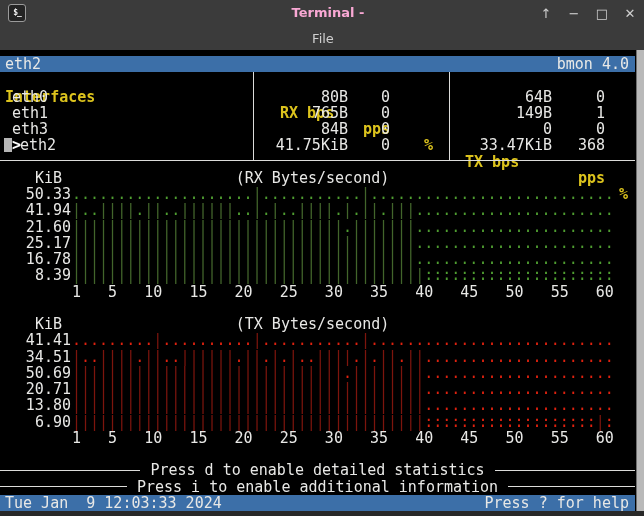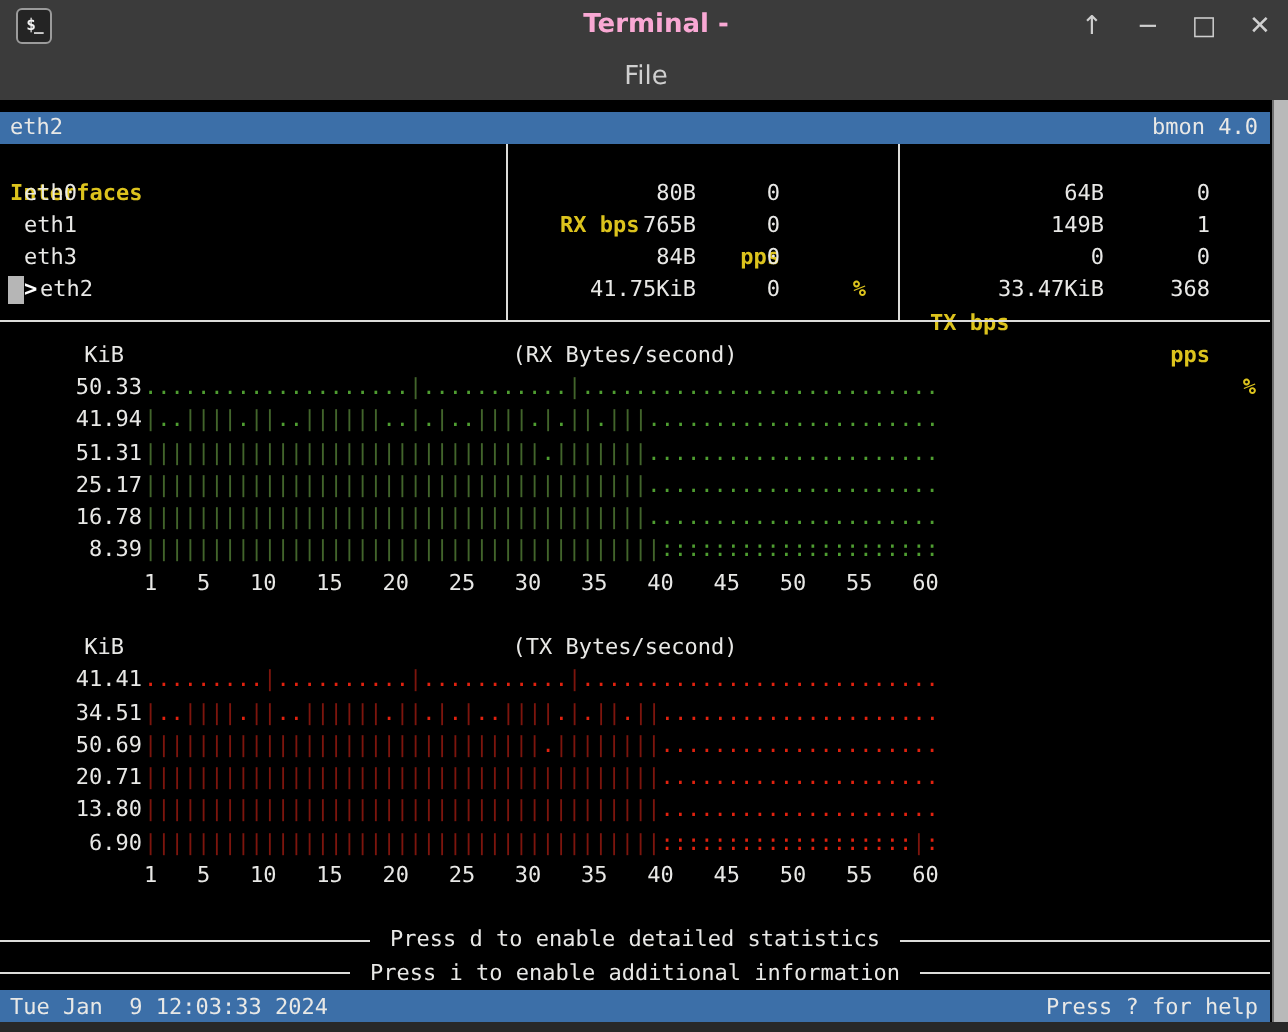--- a/index.html
+++ b/index.html
@@ -21,21 +21,21 @@
   .wcontrols{position:absolute;right:6px;top:4px;display:flex;gap:12px;}
   .wbtn{color:#cfcfcf;font-size:13px;width:16px;text-align:center;line-height:19px;cursor:default;}
 
   
   .menubar{height:23px;display:flex;align-items:center;padding-left:2px;background:var(--titlebar-bg);flex-direction:column;}
   .mitem{color:#cfcfcf;font-size:13px;padding:0 9px;line-height:23px;}
 
   
   .terminal{position:relative;height:461px;background:var(--term-bg);overflow:hidden;}
   .content{position:absolute;left:4px;top:6px;width:631px;
-    font-family:"DejaVu Sans Mono",monospace;font-size:11px;color:var(--fg);}
+    font-family:"DejaVu Sans Mono",monospace;font-size:15px;color:var(--fg);}
   .ln{position:relative;height:16.25px;line-height:16.25px;white-space:pre;}
 
   .bluebar{background:var(--blue);margin-left:-4px;padding-left:5px;display:flex;justify-content:space-between;}
   .bluebar .tbright{padding-right:6px;}
 
   .hdr{color:var(--yellow);font-weight:bold;}
   .hname{position:absolute;left:1px;}
   .hrxbps{position:absolute;left:265px;margin-left:11px;}
   .htxbps{position:absolute;left:461px;}
   .cell{position:absolute;text-align:right;white-space:pre;}
@@ -125,21 +125,21 @@
       <div class="ln"></div>
       <div class="tbl-borders">
           <i class="v v1"></i>
           <i class="v v2"></i>
         </div>
 
       <div id="rx-graph" style="--bar: #42652b; --dot: #4f9e31;">
           <div class="ln"><span class="gunit">KiB</span><span class="gtitle">(RX Bytes/second)</span></div>
           <div class="ln"><span class="glabel">50.33</span><span class="gcells"><span class="d">....................</span><span class="b">|</span><span class="d">...........</span><span class="b">|</span><span class="d">...........................</span></span></div>
           <div class="ln"><span class="glabel">41.94</span><span class="gcells"><span class="b">|</span><span class="d">..</span><span class="b">||||</span><span class="d">.</span><span class="b">||</span><span class="d">..</span><span class="b">||||||</span><span class="d">..</span><span class="b">|</span><span class="d">.</span><span class="b">|</span><span class="d">..</span><span class="b">||||</span><span class="d">.</span><span class="b">|</span><span class="d">.</span><span class="b">||</span><span class="d">.</span><span class="b">|||</span><span class="d">......................</span></span></div>
-          <div class="ln"><span class="glabel">51.31</span><span class="gcells"><span class="b">||||||||||||||||||||||||||||||</span><span class="d">.</span><span class="b">|||||||</span><span class="d">......................</span></span></div>
+          <div class="ln"><span class="glabel">21.60</span><span class="gcells"><span class="b">||||||||||||||||||||||||||||||</span><span class="d">.</span><span class="b">|||||||</span><span class="d">......................</span></span></div>
           <div class="ln"><span class="glabel">25.17</span><span class="gcells"><span class="b">||||||||||||||||||||||||||||||||||||||</span><span class="d">......................</span></span></div>
           <div class="ln"><span class="glabel">16.78</span><span class="gcells"><span class="b">||||||||||||||||||||||||||||||||||||||</span><span class="d">......................</span></span></div>
           <div class="ln"><span class="glabel">8.39</span><span class="gcells"><span class="b">|||||||||||||||||||||||||||||||||||||||</span><span class="d">:::::::::::::::::::::</span></span></div>
           <div class="ln"><span class="gaxis">1   5   10   15   20   25   30   35   40   45   50   55   60</span></div>
         </div>
       <div class="ln"></div>
       <div id="tx-graph" style="--bar: #7d150d; --dot: #e0220f;">
           <div class="ln"><span class="gunit">KiB</span><span class="gtitle">(TX Bytes/second)</span></div>
           <div class="ln"><span class="glabel">41.41</span><span class="gcells"><span class="d">.........</span><span class="b">|</span><span class="d">..........</span><span class="b">|</span><span class="d">...........</span><span class="b">|</span><span class="d">...........................</span></span></div>
           <div class="ln"><span class="glabel">34.51</span><span class="gcells"><span class="b">|</span><span class="d">..</span><span class="b">||||</span><span class="d">.</span><span class="b">||</span><span class="d">..</span><span class="b">||||||</span><span class="d">.</span><span class="b">||</span><span class="d">.</span><span class="b">|</span><span class="d">.</span><span class="b">|</span><span class="d">..</span><span class="b">||||</span><span class="d">.</span><span class="b">|</span><span class="d">.</span><span class="b">||</span><span class="d">.</span><span class="b">||</span><span class="d">.....................</span></span></div>

